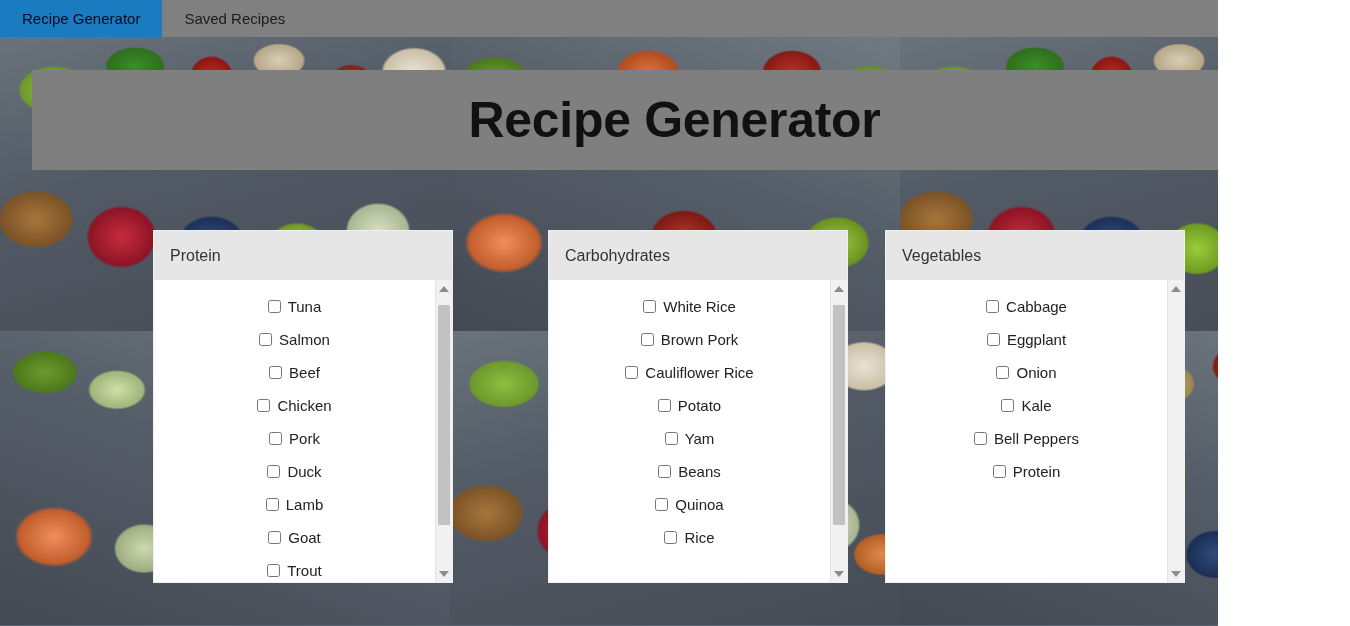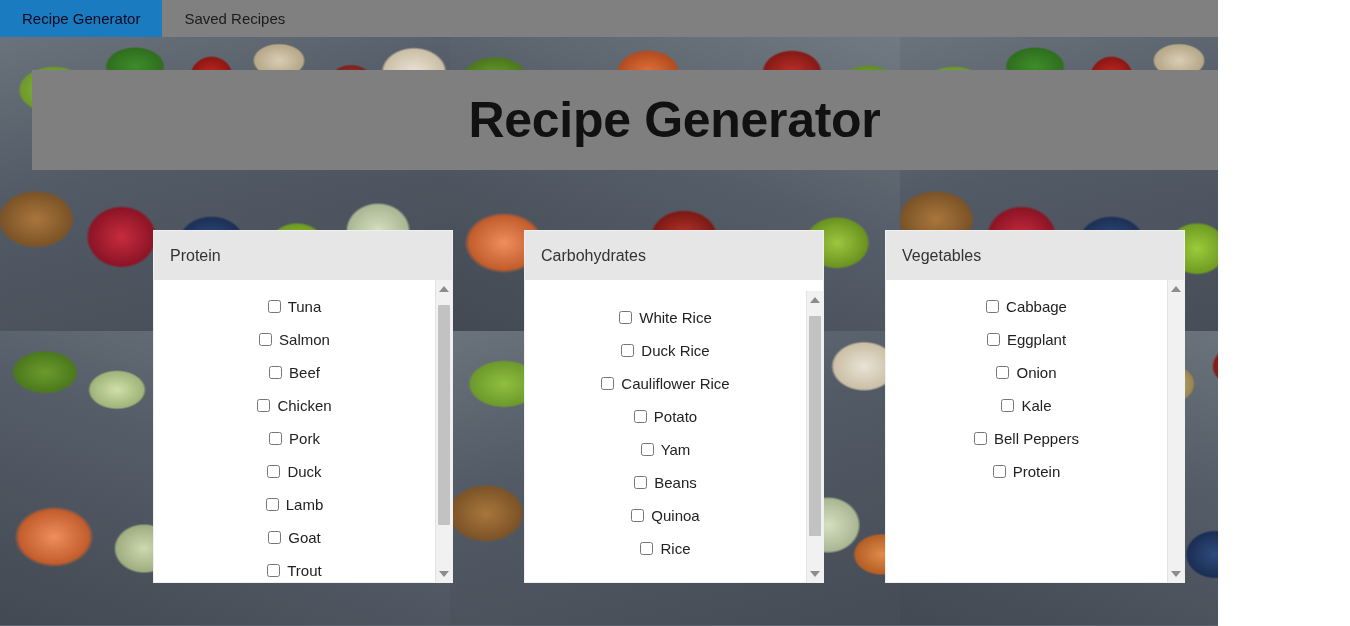--- a/index.html
+++ b/index.html
@@ -98,21 +98,21 @@
     position: absolute;
     top: 230px;
     width: 300px;
     height: 353px;
     background: #ffffff;
     z-index: 12;
     display: flex; flex-direction: column;
     border: 1px solid rgba(0,0,0,0.06);
   }
   #panel-protein { left: 153px; }
-  #panel-carbs   { left: 524px; gap: 11px; }
+  #panel-carbs   { left: 548px; }
   #panel-veg     { left: 885px; }
 
   .panel-header {
     height: 49px;
     background: #e6e6e6;
     display: flex; align-items: center;
     padding-left: 16px;
     font-size: 16px;
     color: #333333;
     flex: 0 0 49px;
@@ -260,21 +260,21 @@
       <span>Carbohydrates</span>
     </div>
     <div class="panel-body">
       <div class="list">
           <label class="list-item">
             <input type="checkbox" style="">
             <span>White Rice</span>
           </label>
           <label class="list-item">
             <input type="checkbox" style="">
-            <span>Duck Rice</span>
+            <span>Brown Pork</span>
           </label>
           <label class="list-item">
             <input type="checkbox" style="">
             <span>Cauliflower Rice</span>
           </label>
           <label class="list-item">
             <input type="checkbox" style="">
             <span>Potato</span>
           </label>
           <label class="list-item">

